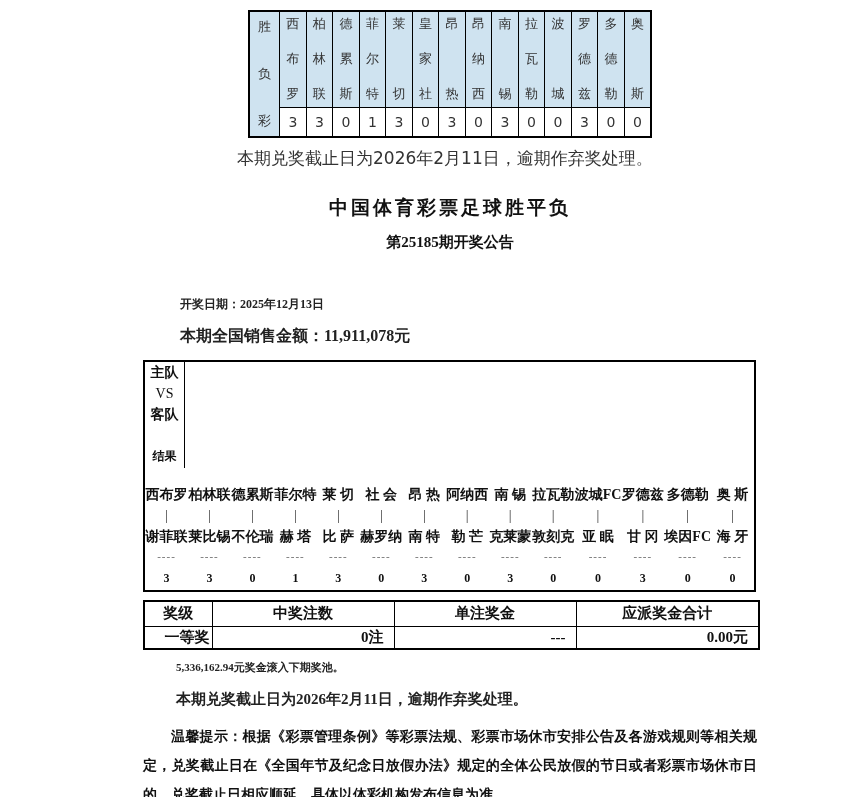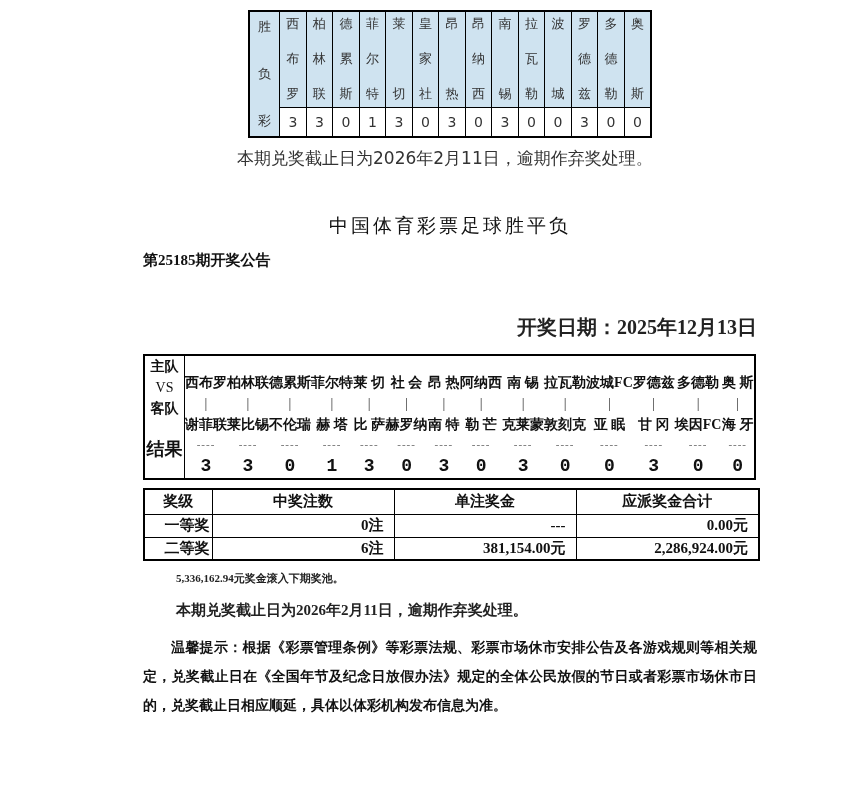--- a/index.html
+++ b/index.html
@@ -22,38 +22,38 @@
   .vtext{display:flex;flex-direction:column;align-items:center;justify-content:space-between;
          font-size:13px;line-height:14px;}
   .vtext.team-v{height:88px;padding:2px 0;margin:2px 0;}
   .vtext.corner-v{height:116px;padding:4px 0;margin:3px 0;}
   table.wdl tr.res td{height:30px;font-size:14px;background:#fff;}
 
   
   .deadline1{margin-top:9px;margin-left:94px;font-family:var(--sans);font-size:17px;color:#333;}
 
   
-  .title{margin-top:43px;text-align:center;font-size:19px;font-weight:normal;color:#111;letter-spacing:3px;}
-  .subtitle{margin-top:12px;text-align:left;font-size:15px;font-weight:bold;color:#111;}
-
-  
-  .drawdate{margin-top:44px;margin-left:37px;font-size:20px;font-weight:bold;text-align:right;}
+  .title{margin-top:25px;text-align:center;font-size:19px;font-weight:bold;color:#111;letter-spacing:3px;}
+  .subtitle{margin-top:12px;text-align:center;font-size:15px;font-weight:bold;color:#111;}
+
+  
+  .drawdate{margin-top:44px;margin-left:37px;font-size:12px;font-weight:bold;}
   .sales{margin-top:13px;margin-left:37px;font-size:16px;font-weight:bold;}
 
   
   .match-table{margin-top:13px;width:613px;border:2px solid var(--border);display:flex;
-               font-weight:bold;font-size:14px;color:#111;}
+               font-weight:bold;font-size:14px;color:#111;flex-direction:column;}
   .match-labels{width:40px;border-right:1px solid var(--border);display:flex;flex-direction:column;
                 align-items:center;flex-shrink:0;}
   .match-cols{flex:1;display:flex;}
   .match-col{flex:1;display:flex;flex-direction:column;align-items:center;margin-top:16px;}
   .m-home,.m-sep,.m-away,.m-dash,.m-res,
   .ml-home,.ml-vs,.ml-away,.ml-blank,.ml-res{height:21px;line-height:21px;white-space:nowrap;}
   .m-dash,.ml-blank{height:19px;line-height:19px;}
-  .m-res,.ml-res{height:24px;line-height:24px;font-size:18px;font-family:Liberation Mono, monospace;}
+  .m-res,.ml-res{height:24px;line-height:24px;font-size:12px;}
   .m-sep,.ml-vs{font-weight:normal;}
   .m-sep{color:#333;}
   .m-dash{color:#666;font-size:11px;letter-spacing:1px;font-weight:normal;}
 
   
   .prize-heading{margin-top:13px;text-align:center;font-size:17px;font-weight:bold;color:#111;}
   table.prize{border-collapse:collapse;width:615px;margin-top:8px;table-layout:fixed;
               font-size:15px;font-weight:bold;color:#111;border:2px solid var(--border);}
   table.prize th,table.prize td{border:1px solid var(--border);height:23px;padding:1px 2px;margin-left:11px;}
   table.prize th{height:25px;text-align:center;font-weight:bold;}
@@ -193,20 +193,21 @@
         </tr>
     </tbody>
   </table>
 
   <div class="deadline1">本期兑奖截止日为2026年2月11日，逾期作弃奖处理。</div>
 
   <div class="title">中国体育彩票足球胜平负</div>
   <div class="subtitle">第25185期开奖公告</div>
 
   <div class="drawdate">开奖日期：2025年12月13日</div>
+  <div class="sales">本期全国销售金额：11,911,078元</div>
 
   <div class="match-table">
     <div class="match-labels">
       <div class="ml-home">主队</div>
       <div class="ml-vs">VS</div>
       <div class="ml-away">客队</div>
       <div class="ml-blank"></div>
       <div class="ml-res">结果</div>
     </div>
     <div class="match-cols">
@@ -326,26 +327,20 @@
           <th>应派奖金合计</th>
         </tr>
       </thead>
     <tbody>
         <tr>
           <td class="lvl">一等奖</td>
           <td class="num">0注</td>
           <td class="num">---</td>
           <td class="num">0.00元</td>
         </tr>
-        <tr>
-          <td class="lvl">二等奖</td>
-          <td class="num">6注</td>
-          <td class="num">381,154.00元</td>
-          <td class="num">2,286,924.00元</td>
-        </tr>
       </tbody>
   </table>
 
   <div class="rollover">5,336,162.94元奖金滚入下期奖池。</div>
   <div class="deadline2">本期兑奖截止日为2026年2月11日，逾期作弃奖处理。</div>
   <div class="notice">温馨提示：根据《彩票管理条例》等彩票法规、彩票市场休市安排公告及各游戏规则等相关规定，兑奖截止日在《全国年节及纪念日放假办法》规定的全体公民放假的节日或者彩票市场休市日的，兑奖截止日相应顺延，具体以体彩机构发布信息为准。</div>
 
 </div>
 
 </body></html>

